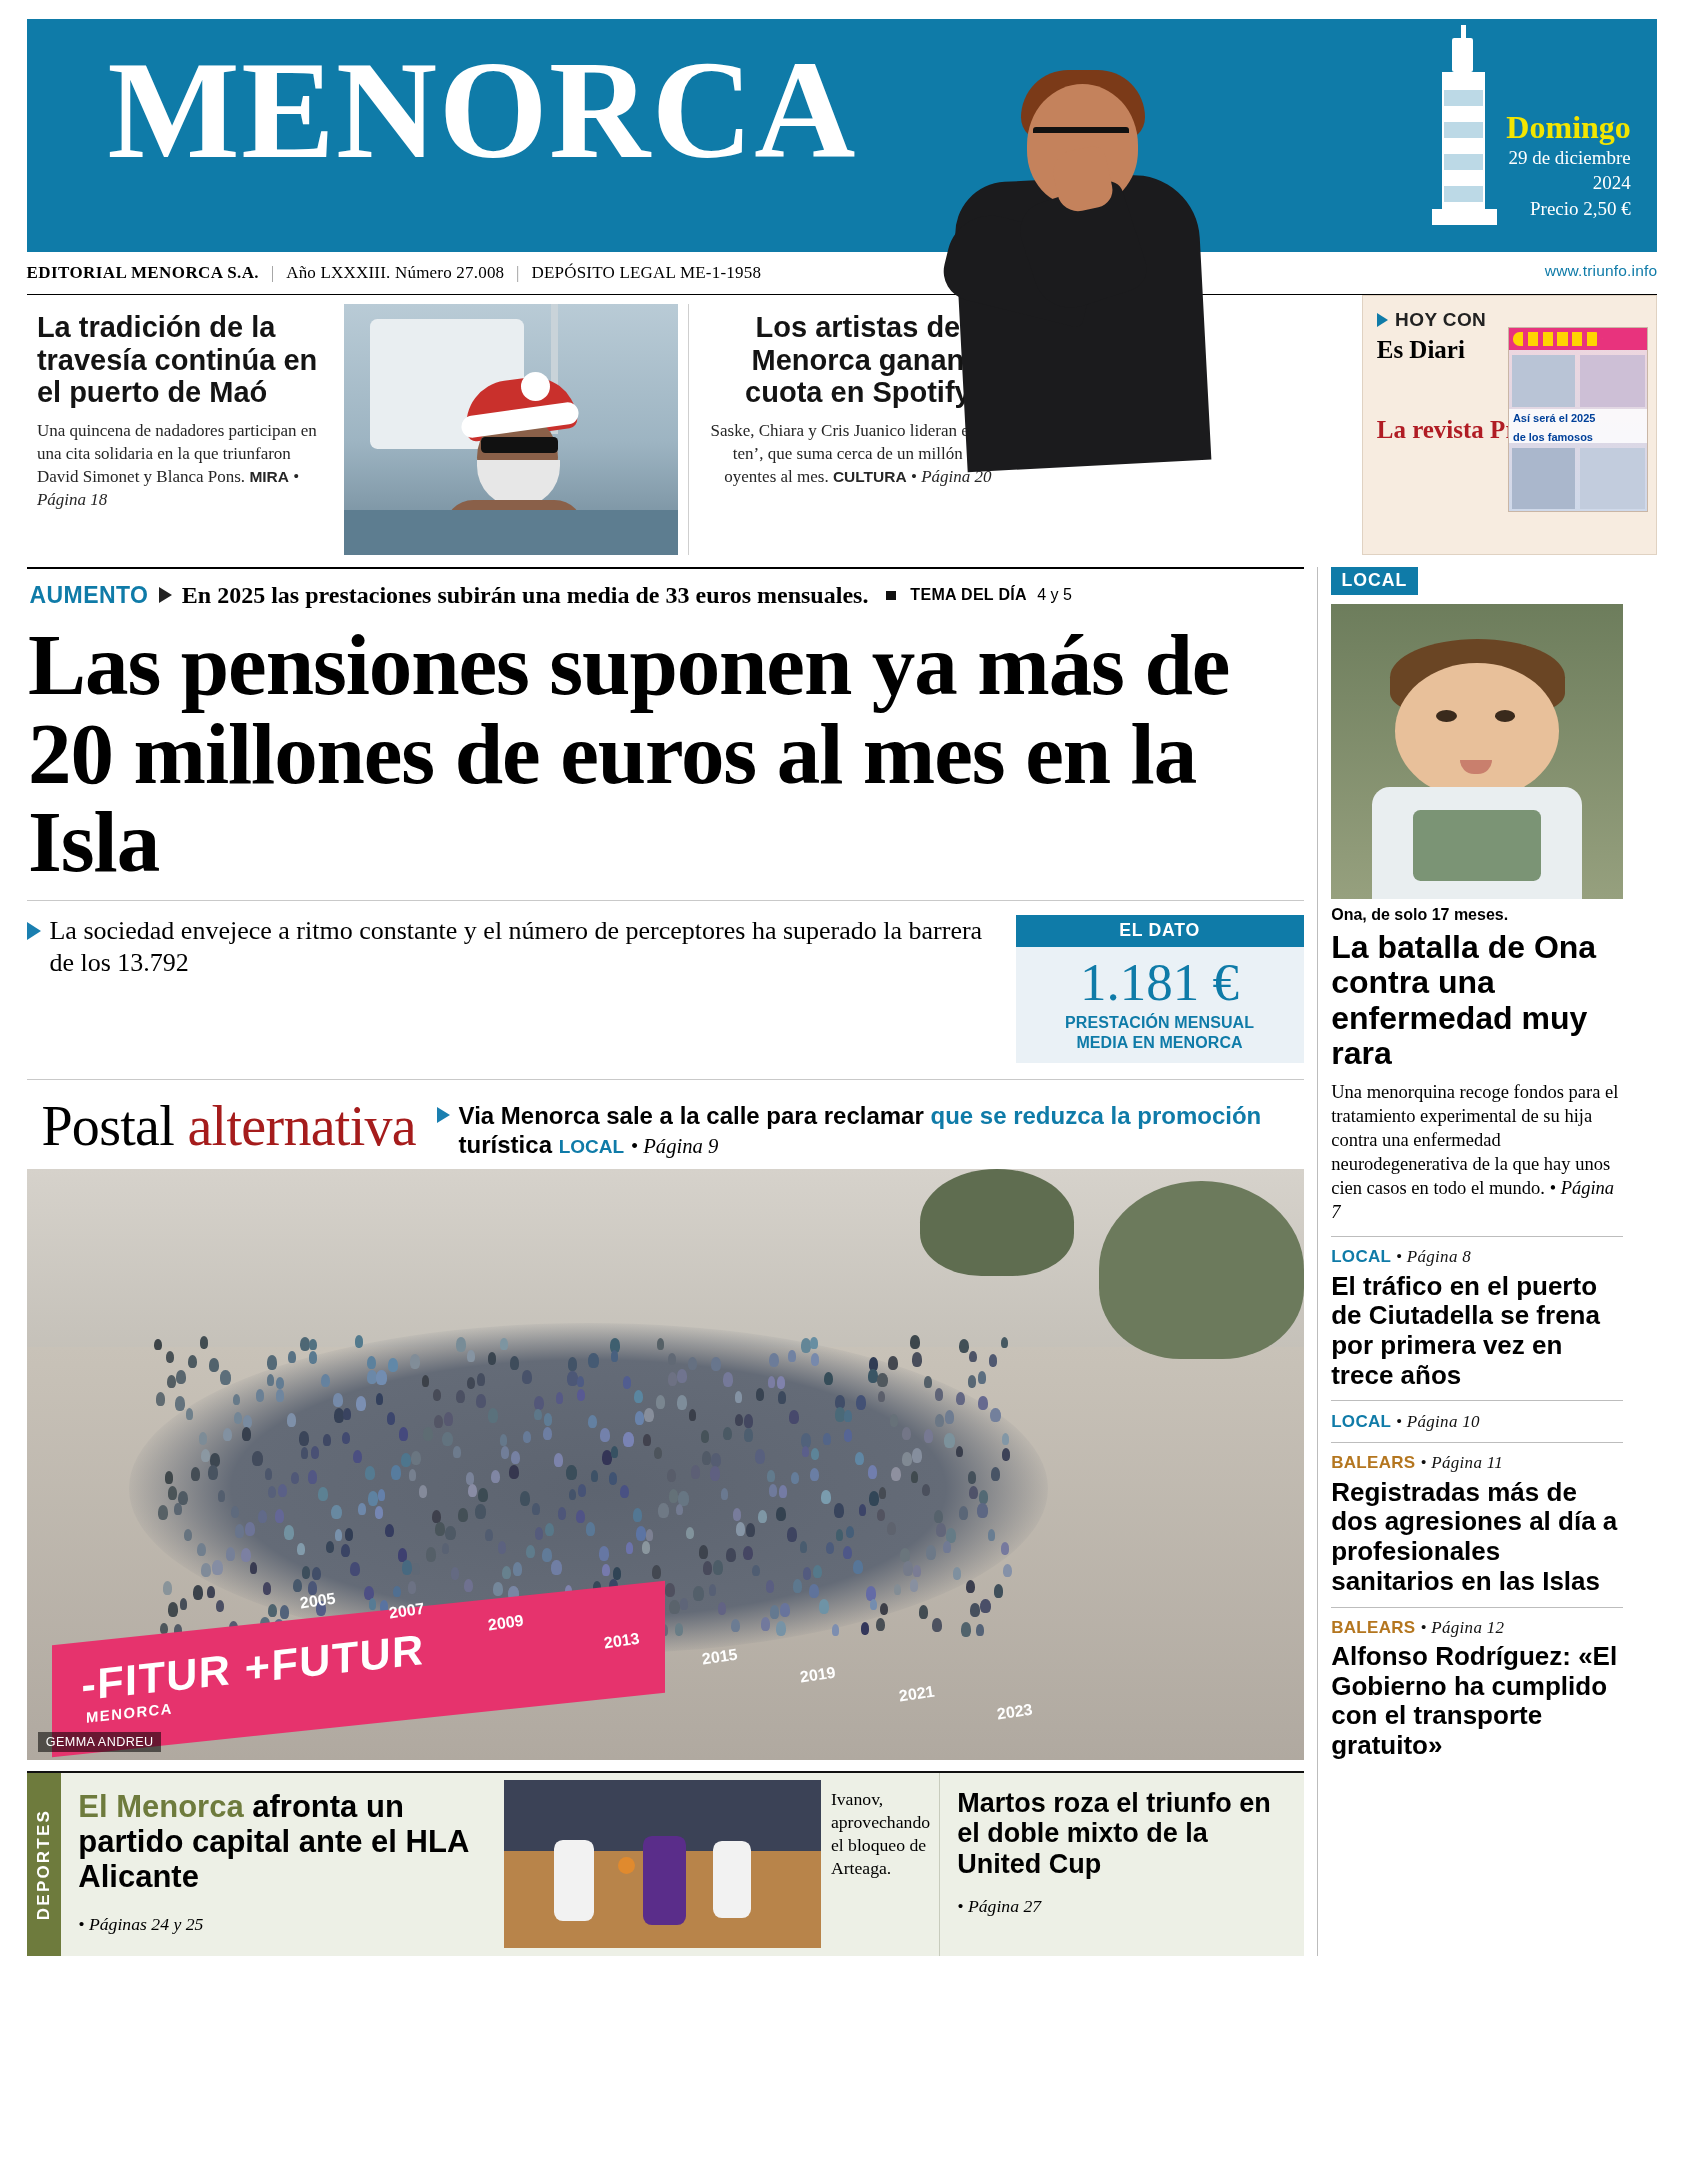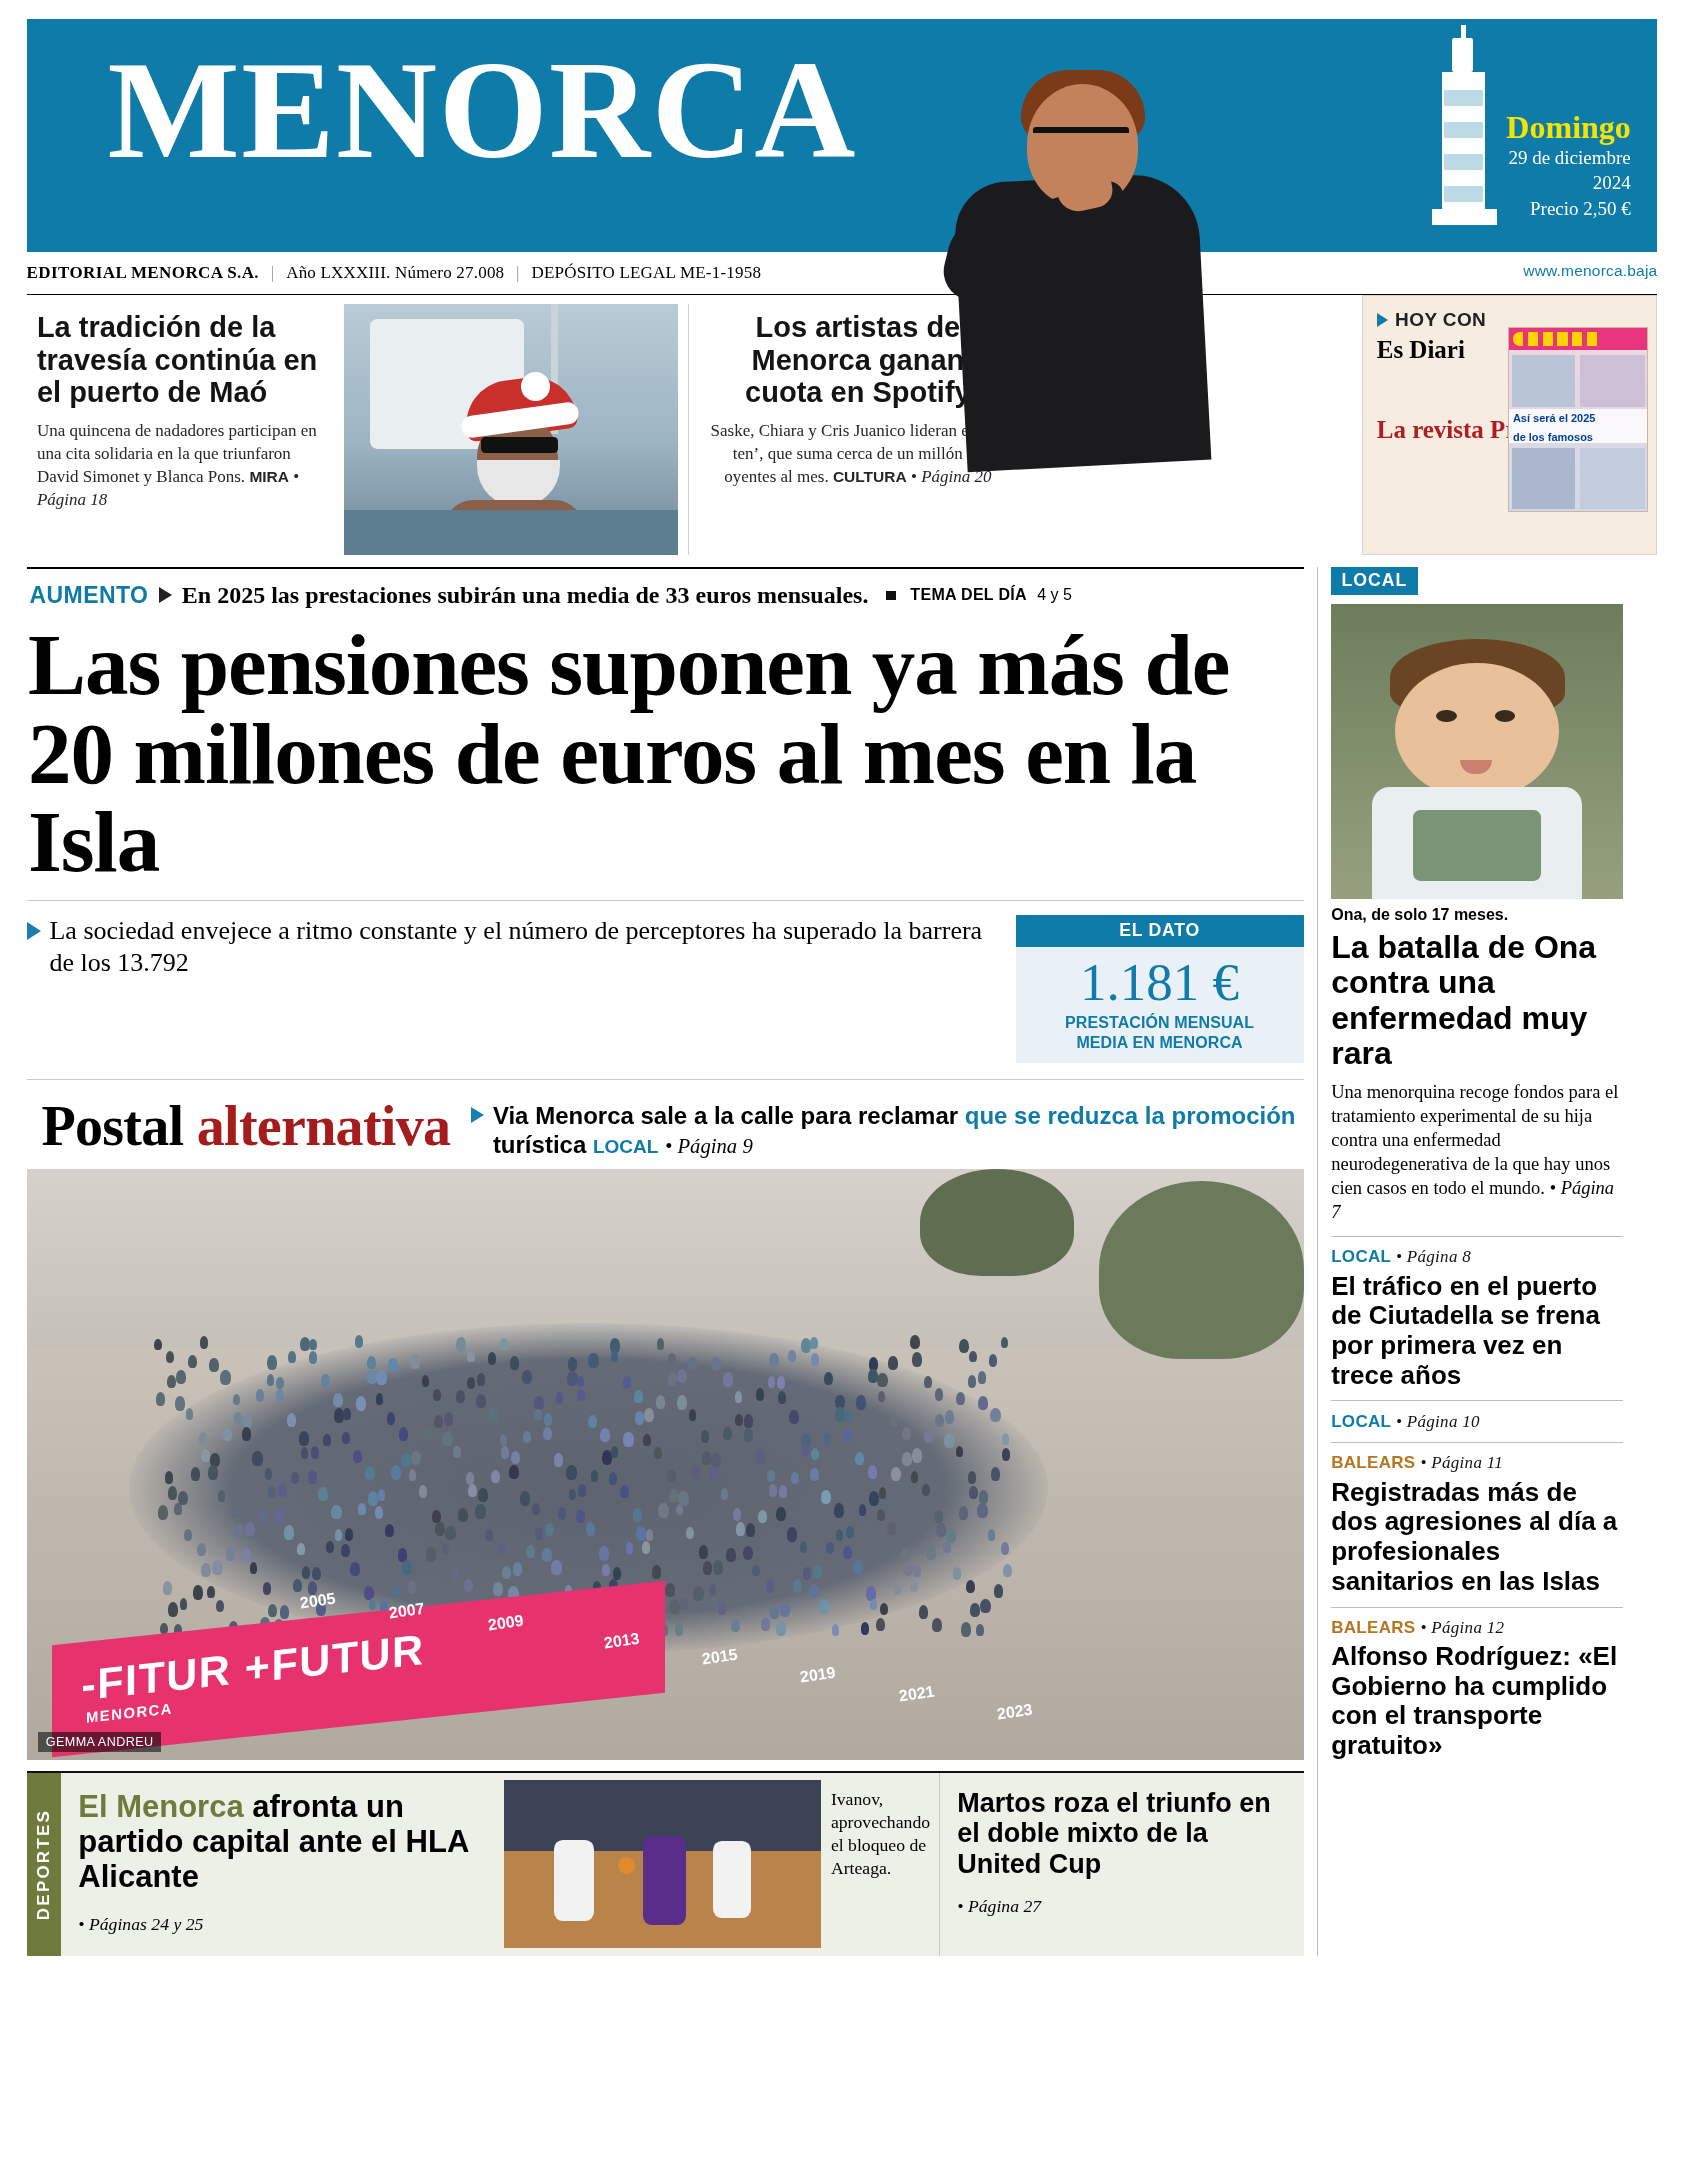--- a/index.html
+++ b/index.html
@@ -271,21 +271,21 @@
 
   
   .postal {
     margin-top: 16px;
     border-top: 1.5px solid #c9c9c9;
     padding-top: 11.8px;
     position: relative;
   }
   .postal-row { display:flex; align-items: flex-start; gap: 20.7px; padding: 5.9px 3px 10.3px 14.8px; }
   .postal-title {
-    font-family:"Liberation Serif", serif; font-weight: bold; font-size: 56px; line-height: 1;
+    font-family:"Liberation Serif", serif; font-weight: normal; font-size: 56px; line-height: 1;
     letter-spacing: -0.7px;
   }
   .postal-title .alt { color: #a51c1c; }
   .postal-sub {
     flex: 1; font-family:"Liberation Sans", sans-serif; font-weight: bold;
     font-size: 24px; line-height: 1.22; display:flex; gap: 8.9px; padding-top: 3px;
   }
   .postal-sub .btri { width:0;height:0;border-left:13.3px solid #1a7fb0;border-top:8.9px solid transparent;border-bottom:8.9px solid transparent; margin-top: 6.6px; flex:0 0 auto;}
   .postal-sub .hl { color: #0f7ba8; }
   .postal-sub .secl { color: #0f7ba8; font-size: 19px; }
@@ -435,21 +435,21 @@
     <div class="s-sleeve"></div>
     <div class="s-hand"></div>
   </div>
 
   <div class="editorial">
     <b>EDITORIAL MENORCA S.A.</b>
     <span class="ed-sep">|</span>
     <span>Año LXXXIII. Número 27.008</span>
     <span class="ed-sep">|</span>
     <span>DEPÓSITO LEGAL ME-1-1958</span>
-    <span class="web">www.menorca.baja</span>
+    <span class="web">www.triunfo.info</span>
   </div>
 
   <div style="display:flex; margin: 0 26.6px;">
     <div class="teasers" style="flex:1; margin:8.9px 0 0 0;">
 
       <div class="teaser t1">
         <div class="t-text">
           <div class="t-title">La tradición de la travesía continúa en el puerto de Maó</div>
           <div class="t-body">
             <span>Una quincena de nadadores participan en una cita solidaria en la que triunfaron David Simonet y Blanca Pons.</span>

